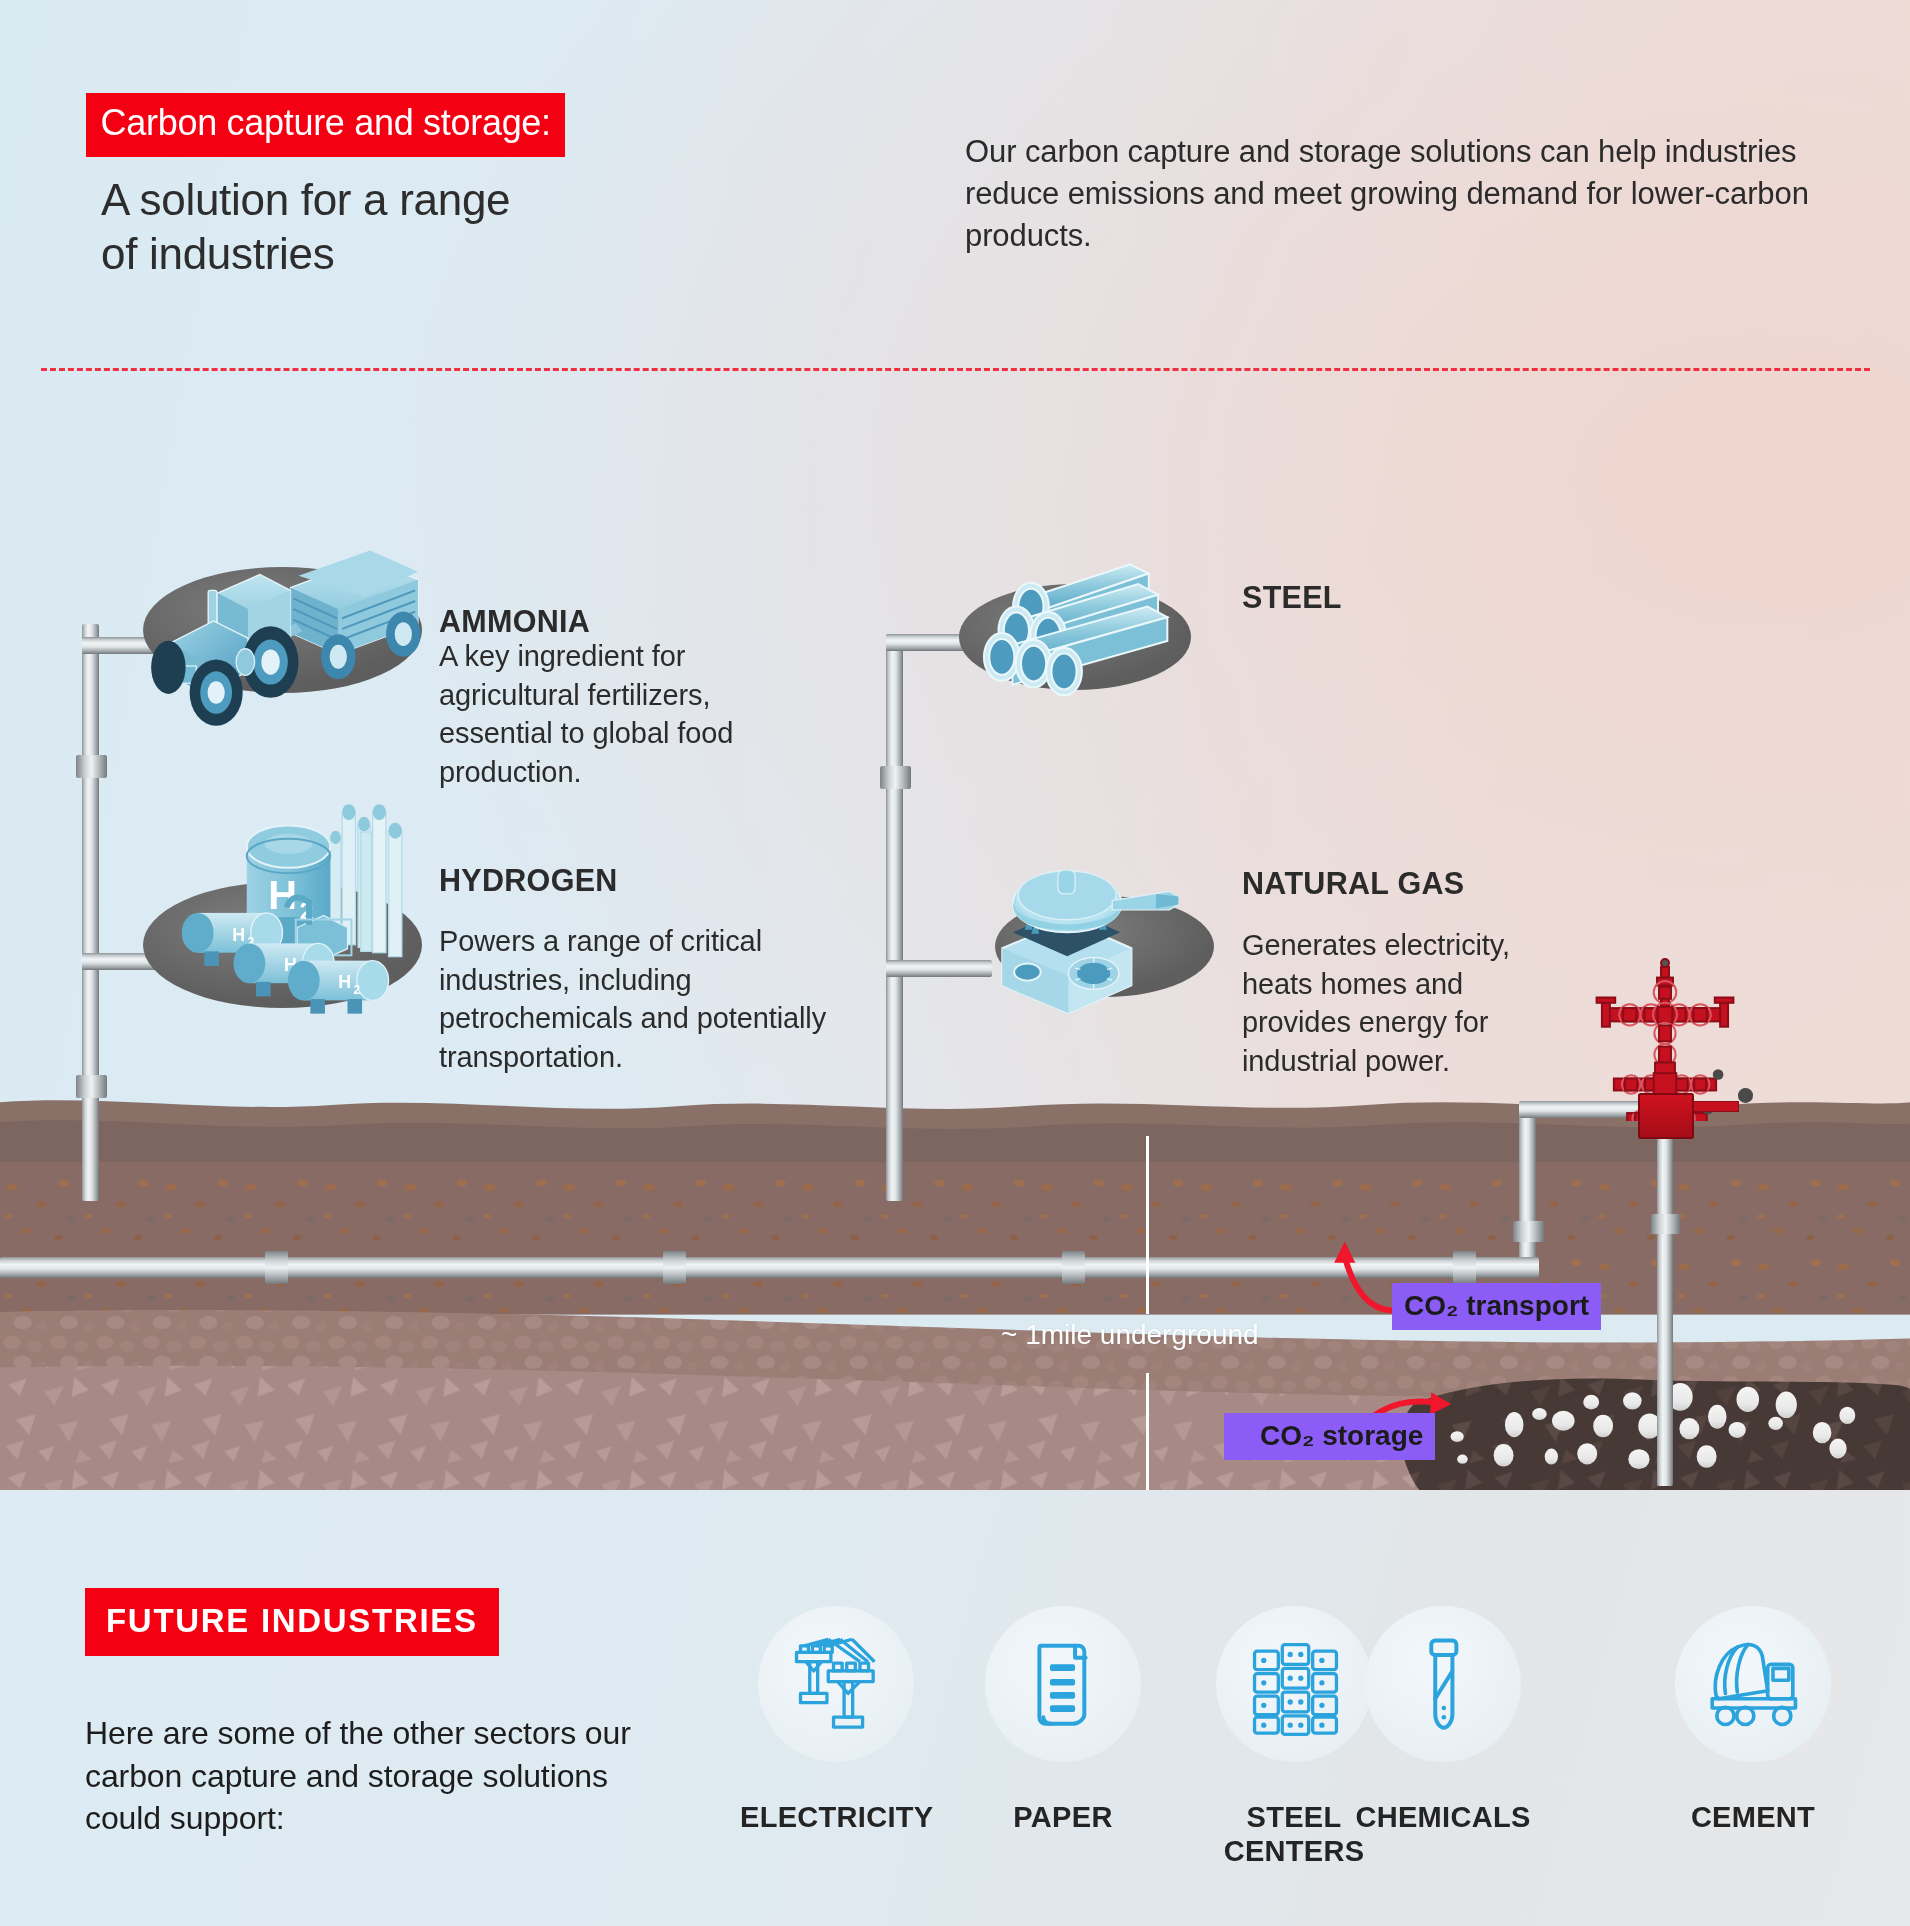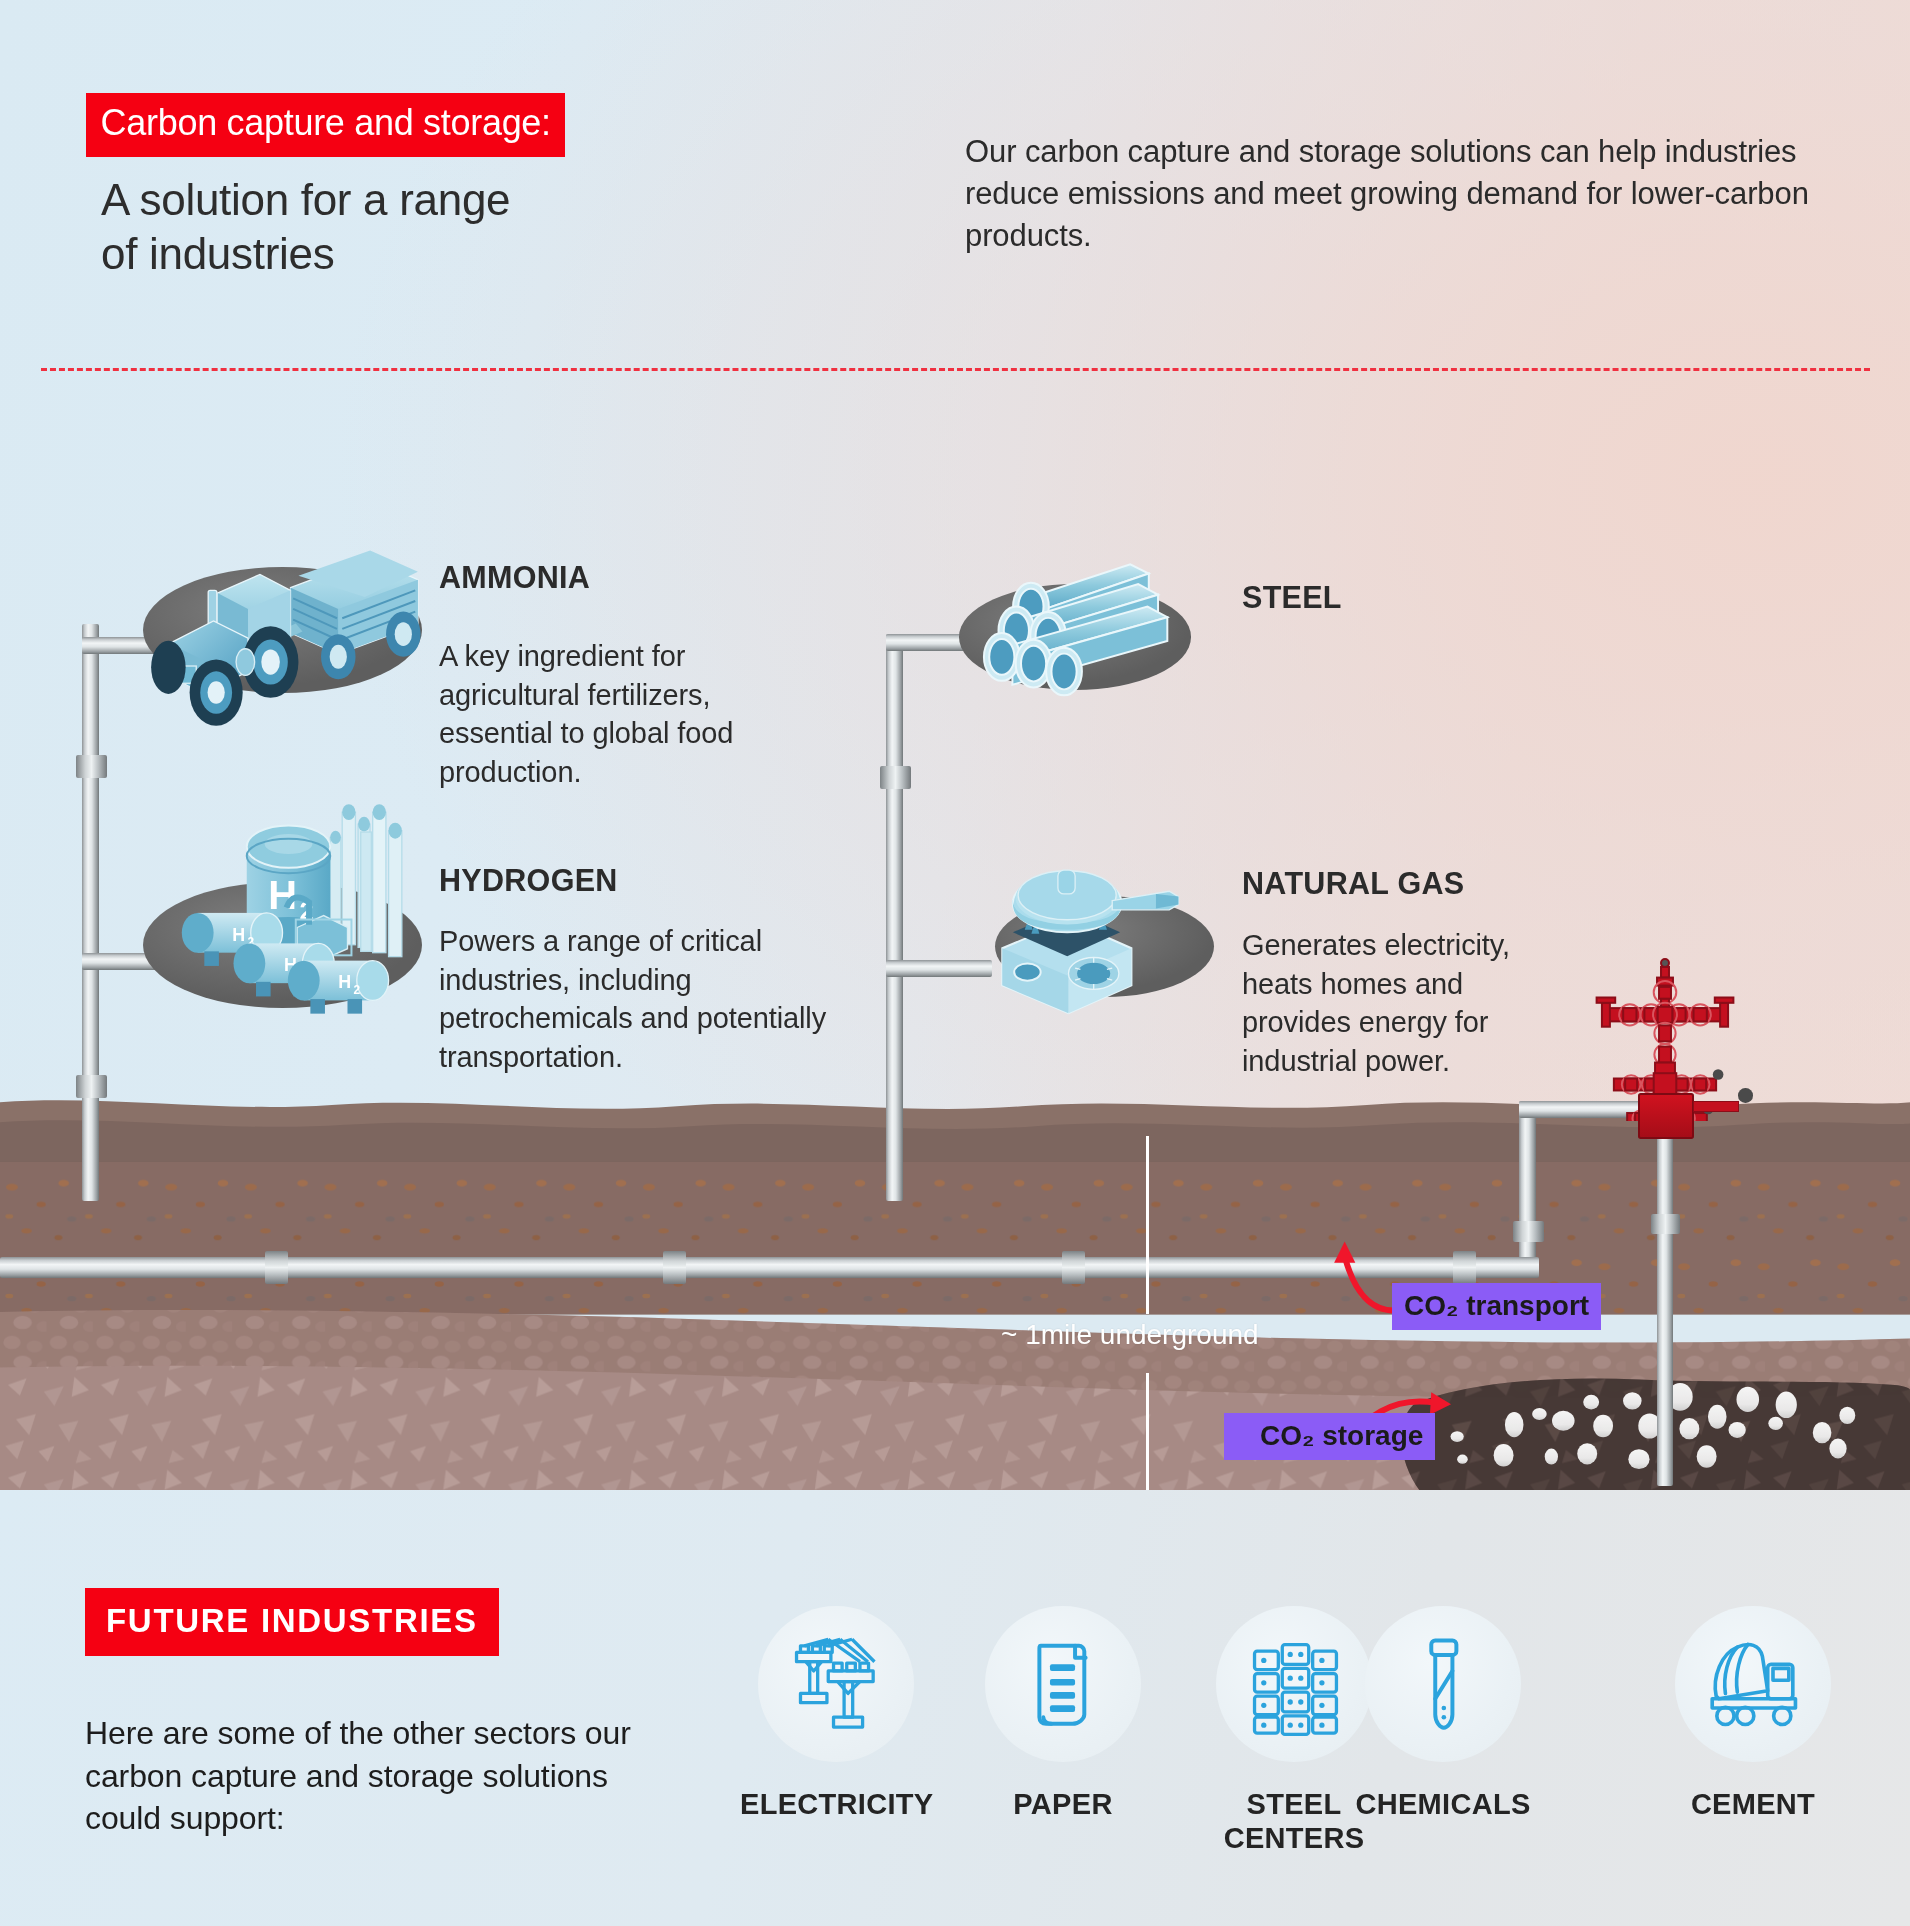--- a/index.html
+++ b/index.html
@@ -117,21 +117,21 @@
     position:absolute; left:85px; top:1712px; width:597px;
     color:#1d1d1d; font-size:32px; line-height:1.33; letter-spacing:-0.1px;
   }
   .fi-item { position:absolute; width:192px; text-align:center; }
   .fi-circle {
     width:156px; height:156px; border-radius:50%;
     background:radial-gradient(circle at 42% 36%, #f2f7fa 0%, #eaf1f5 60%, #e6edf1 100%);
     margin:0 auto; display:flex; align-items:center; justify-content:center;
   }
   .fi-label {
-    margin-top:25px; color:#242424; font-size:29px; font-weight:bold;
+    margin-top:38px; color:#242424; font-size:29px; font-weight:bold;
     letter-spacing:0.3px; line-height:1.18;
   }
 </style>
 </head>
 <body>
 
 <div id="stage">
 
   <div class="sky"></div>
 
@@ -542,21 +542,21 @@
     <path d="M36,112 q0,40 82,40 q82,0 82,-40 l0,-6 q0,36 -82,36 q-82,0 -82,-36 z" fill="#92d0e3"></path>
     <ellipse cx="118" cy="104" rx="78" ry="40" fill="#b7e2ef"></ellipse>
     <ellipse cx="118" cy="100" rx="74" ry="37" fill="#a6d9ea" stroke="#dcf0f6" stroke-width="2"></ellipse>
 
     <rect x="104" y="62" width="26" height="36" rx="9" fill="#9ad4e7" stroke="#dcf0f6" stroke-width="2"></rect>
 
     <polygon points="186,108 272,94 286,102 286,114 272,122 186,122" fill="#9ad4e7" stroke="#dcf0f6" stroke-width="2"></polygon>
     <polygon points="252,98 286,102 286,114 252,120" fill="#6fb9d4"></polygon>
   </svg>
 
-  <div class="ind-head" style="left:439px; top:560px;">AMMONIA</div>
+  <div class="ind-head" style="left:439px; top:604px;">AMMONIA</div>
   <div class="ind-body" style="left:439px; top:637px; width:372px;">A key ingredient for agricultural fertilizers, essential to global food production.</div>
 
   <div class="ind-head" style="left:439px; top:863px;">HYDROGEN</div>
   <div class="ind-body" style="left:439px; top:922px; width:411px;">Powers a range of critical industries, including petrochemicals and potentially transportation.</div>
 
   <div class="ind-head" style="left:1242px; top:580px;text-align:right;">STEEL</div>
 
   <div class="ind-head" style="left:1242px; top:866px;">NATURAL GAS</div>
   <div class="ind-body" style="left:1242px; top:926px; width:332px;">Generates electricity, heats homes and provides energy for industrial power.</div>
 

